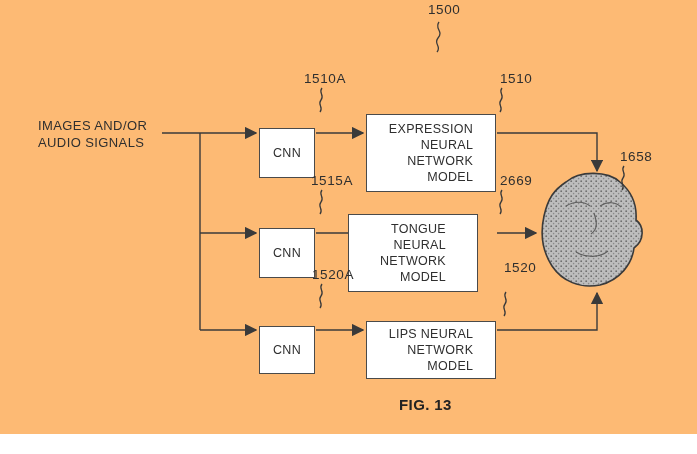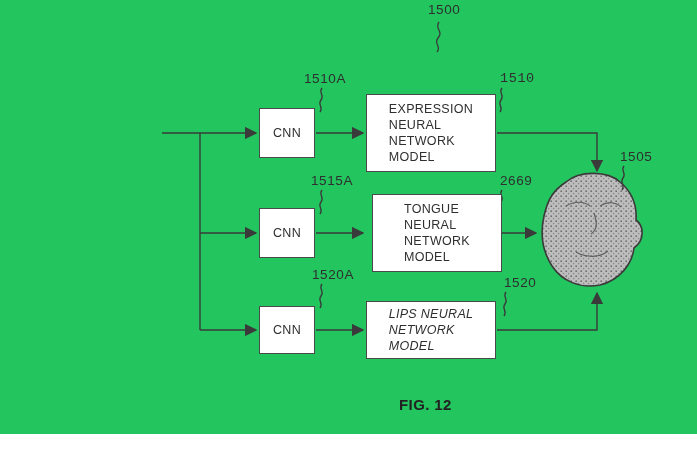--- a/index.html
+++ b/index.html
@@ -1,23 +1,23 @@
 <!DOCTYPE html>
 <html><head>
 <meta charset="utf-8">
 <style>
   * { margin:0; padding:0; box-sizing:border-box; }
   html,body { background:#ffffff; font-family:"Liberation Sans", sans-serif; }
-  .fig { position:relative; width:697px; height:434px; background:#22c55e; color:#2f2f2f; overflow:hidden; }
+  .fig { position:relative; width:697px; height:434px; background:#fdba74; color:#2f2f2f; overflow:hidden; }
   .layer { position:absolute; inset:0; }
   .box {
     position:absolute; border:1.4px solid #4a4a4a; background:#fff;
     display:flex; align-items:center; justify-content:center;
-    text-align:left; font-size:12.5px; line-height:1.28;
-    letter-spacing:.3px; color:#2f2f2f; white-space:pre-line;
+    text-align:right; font-size:12.5px; line-height:1.28;
+    letter-spacing:.3px; color:#2f2f2f; white-space:pre-line;margin-top:20px;
   }
   .ref { position:absolute; font-size:13.5px; letter-spacing:.6px; color:#2f2f2f; }
   .input-label {
     position:absolute; left:38px; top:117px; font-size:13px; line-height:17px;
     letter-spacing:.4px; white-space:pre-line; color:#2f2f2f;
   }
   .caption { position:absolute; left:399px; top:396px; font-size:15px; font-weight:bold; letter-spacing:.4px; color:#222; }
 </style>
 </head>
 <body>
@@ -73,40 +73,42 @@
       <path transform="translate(318,190)" d="M4,0 C0,5 7,7 3,12 C-1,17 6,19 2,24"></path>
       <path transform="translate(498,190)" d="M4,0 C0,5 7,7 3,12 C-1,17 6,19 2,24"></path>
       <path transform="translate(318,284)" d="M4,0 C0,5 7,7 3,12 C-1,17 6,19 2,24"></path>
       <path transform="translate(502,292)" d="M4,0 C0,5 7,7 3,12 C-1,17 6,19 2,24"></path>
       <path transform="translate(620,166)" d="M4,0 C0,5 7,7 3,12 C-1,17 6,19 2,24"></path>
     </g>
   </svg>
 
   <div class="ref" style="left:428px; top:2px;">1500</div>
 
+  <div class="input-label">IMAGES AND/OR
+AUDIO SIGNALS</div>
 
   <div class="box" style="left:259px; top:108px; width:56px; height:50px;">CNN</div>
   <div class="box" style="left:366px; top:94px; width:130px; height:78px;">EXPRESSION
 NEURAL
 NETWORK
 MODEL</div>
   <div class="ref" style="left:304px; top:71px;">1510A</div>
-  <div class="ref" style="left:500px; top:71px;font-family:Liberation Mono, monospace;">1510</div>
+  <div class="ref" style="left:500px; top:71px;">1510</div>
 
   <div class="box" style="left:259px; top:208px; width:56px; height:50px;">CNN</div>
-  <div class="box" style="left:372px; top:194px; width:130px; height:78px;">TONGUE
+  <div class="box" style="left:348px; top:194px; width:130px; height:78px;">TONGUE
 NEURAL
 NETWORK
 MODEL</div>
   <div class="ref" style="left:311px; top:173px;">1515A</div>
   <div class="ref" style="left:500px; top:173px;">2669</div>
 
   <div class="box" style="left:259px; top:306px; width:56px; height:48px;">CNN</div>
-  <div class="box" style="left:366px; top:301px; width:130px; height:58px;font-style:italic;">LIPS NEURAL
+  <div class="box" style="left:366px; top:301px; width:130px; height:58px;">LIPS NEURAL
 NETWORK
 MODEL</div>
   <div class="ref" style="left:312px; top:267px;">1520A</div>
-  <div class="ref" style="left:504px; top:275px;">1520</div>
+  <div class="ref" style="left:504px; top:260px;">1520</div>
 
-  <div class="ref" style="left:620px; top:149px;">1505</div>
-  <div class="caption">FIG. 12</div>
+  <div class="ref" style="left:620px; top:149px;">1658</div>
+  <div class="caption">FIG. 13</div>
 
 </div>
 
 </body></html>

